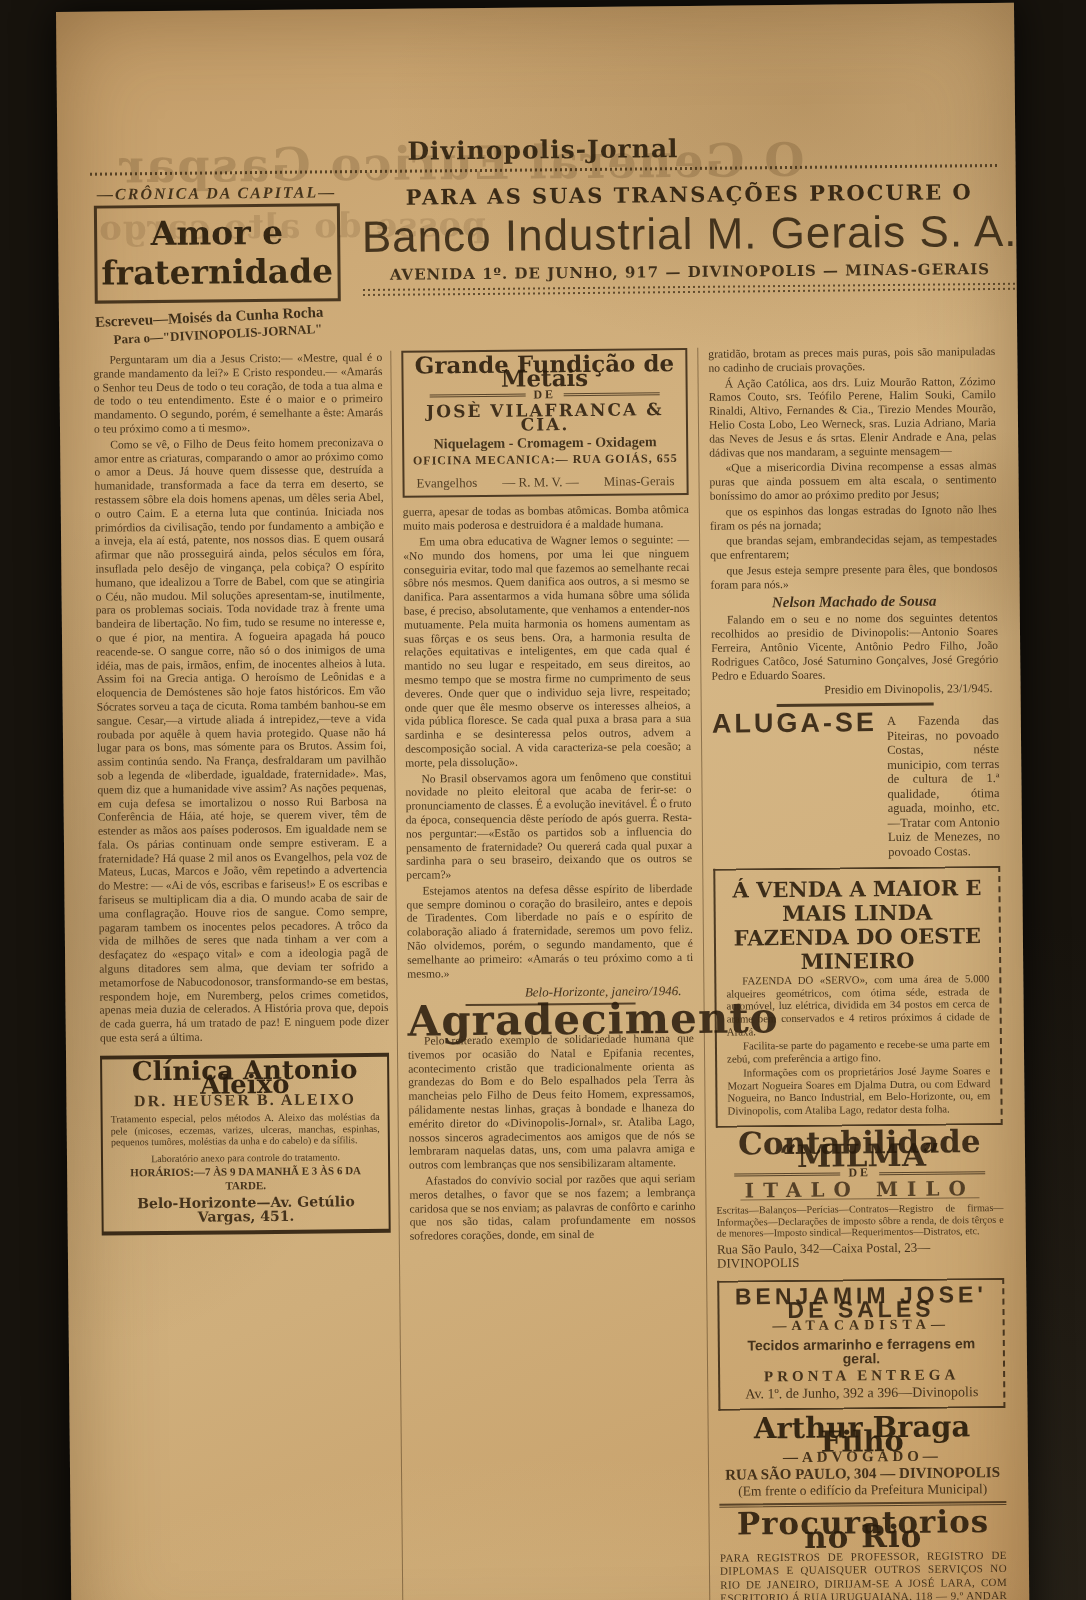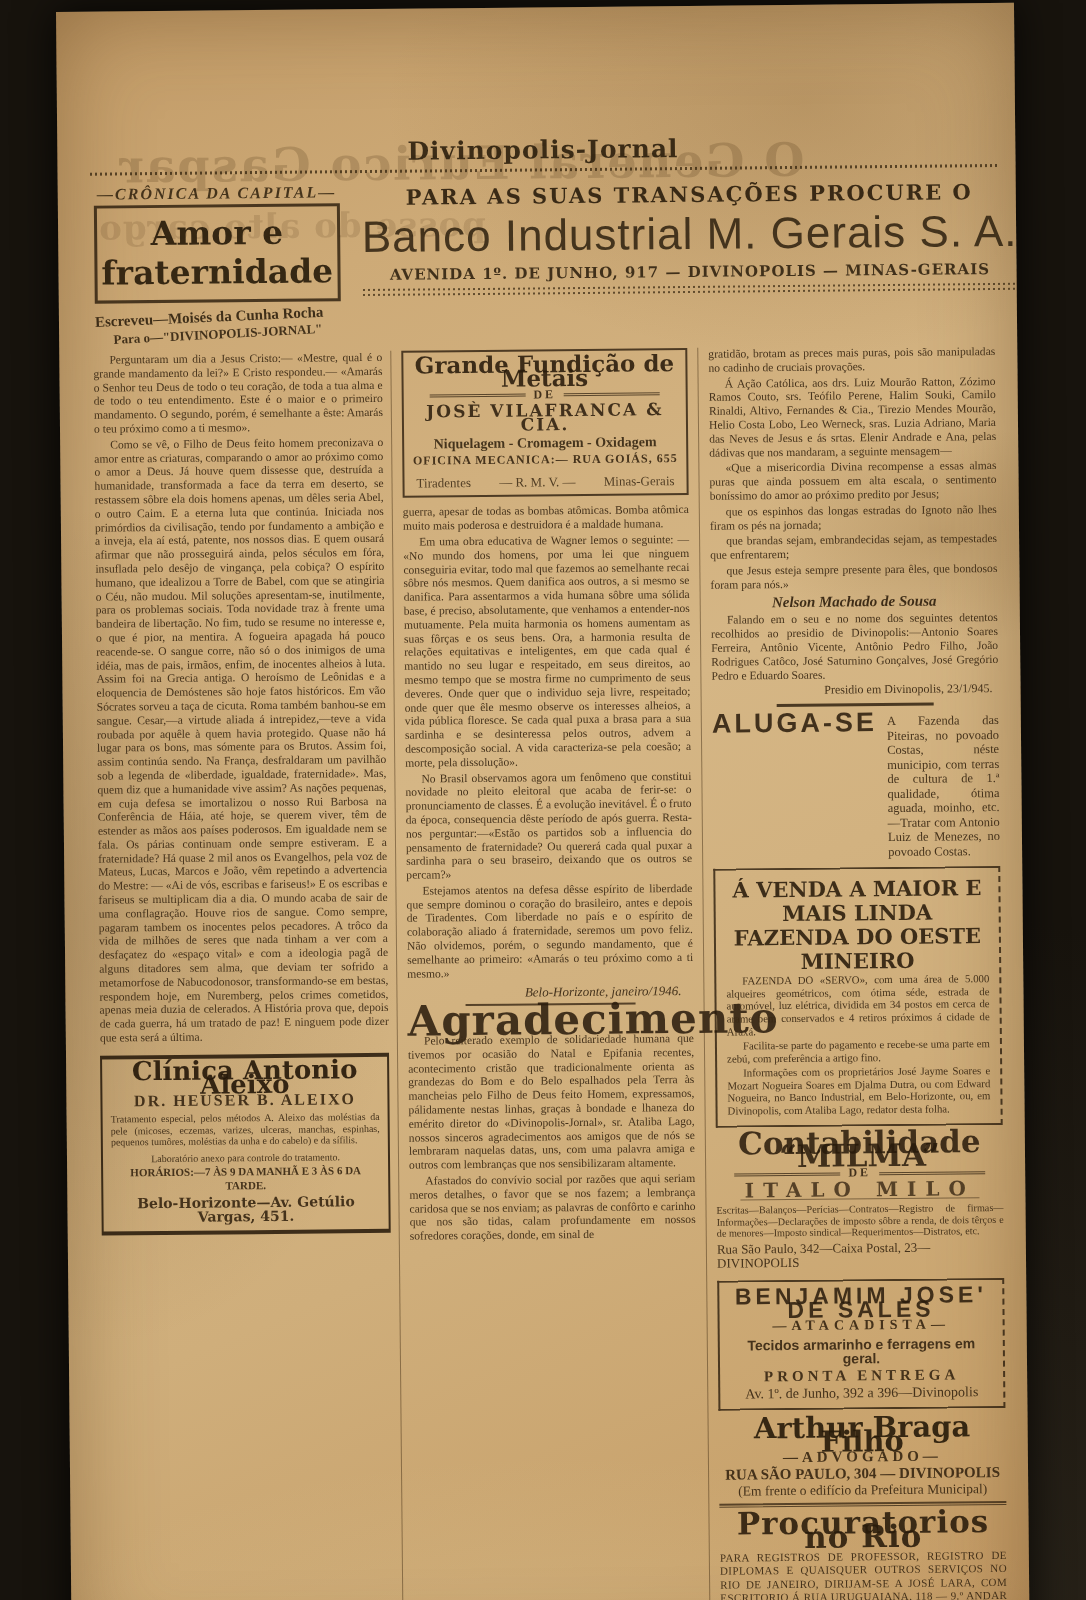--- a/index.html
+++ b/index.html
@@ -182,21 +182,21 @@
         </div>
 
         <div class="col col-mid">
           <div class="ad-box">
             <div class="foundry-title">Grande Fundição de Metais</div>
             <div class="de-rule">DE</div>
             <div class="foundry-name">JOSÈ VILAFRANCA &amp; CIA.</div>
             <div class="foundry-serv">Niquelagem - Cromagem - Oxidagem</div>
             <div class="foundry-ofic">OFICINA MECANICA:— RUA GOIÁS, 655</div>
             <div class="foundry-foot">
-              <span>Tiradentes</span>
+              <span>Evangelhos</span>
               <span>— R. M. V. —</span>
               <span>Minas-Gerais</span>
             </div>
           </div>
           <div class="mid-gap"></div>
           <p class="p noindent">guerra, apesar de todas as bombas atômicas. Bomba atômica muito mais poderosa e destruidora é a maldade humana.</p>
           <p class="p">Em uma obra educativa de Wagner lemos o seguinte: — «No mundo dos homens, por uma lei que ninguem conseguiria evitar, todo mal que fazemos ao semelhante recai sôbre nós mesmos. Quem danifica aos outros, a si mesmo se danifica. Para assentarmos a vida humana sôbre uma sólida base, é preciso, absolutamente, que venhamos a entender-nos mutuamente. Pela muita harmonia os homens aumentam as suas fôrças e os seus bens. Ora, a harmonia resulta de relações equitativas e inteligentes, em que cada qual é mantido no seu lugar e respeitado, em seus direitos, ao mesmo tempo que se mostra firme no cumprimento de seus deveres. Onde quer que o individuo seja livre, respeitado; onde quer que êle mesmo observe os interesses alheios, a vida pública floresce. Se cada qual puxa a brasa para a sua sardinha e se desinteressa pelos outros, advem a descomposição social. A vida caracteriza-se pela coesão; a morte, pela dissolução».</p>
           <p class="p">No Brasil observamos agora um fenômeno que constitui novidade no pleito eleitoral que acaba de ferir-se: o pronunciamento de classes. É a evolução inevitável. É o fruto da época, consequencia dêste período de após guerra. Resta-nos perguntar:—«Estão os partidos sob a influencia do pensamento de fraternidade? Ou quererá cada qual puxar a sardinha para o seu braseiro, deixando que os outros se percam?»</p>
           <p class="p">Estejamos atentos na defesa dêsse espírito de liberdade que sempre dominou o coração do brasileiro, antes e depois de Tiradentes. Com liberdade no país e o espírito de colaboração aliado á fraternidade, seremos um povo feliz. Não olvidemos, porém, o segundo mandamento, que é semelhante ao primeiro: «Amarás o teu próximo como a ti mesmo.»</p>
           <div class="signoff">Belo-Horizonte, janeiro/1946.</div>

